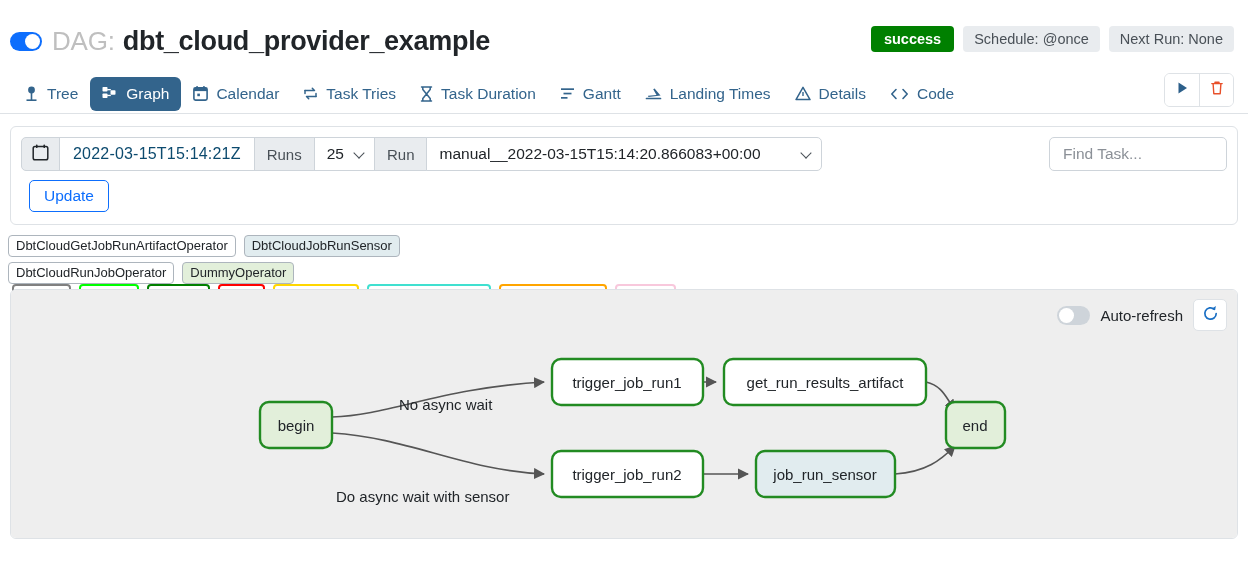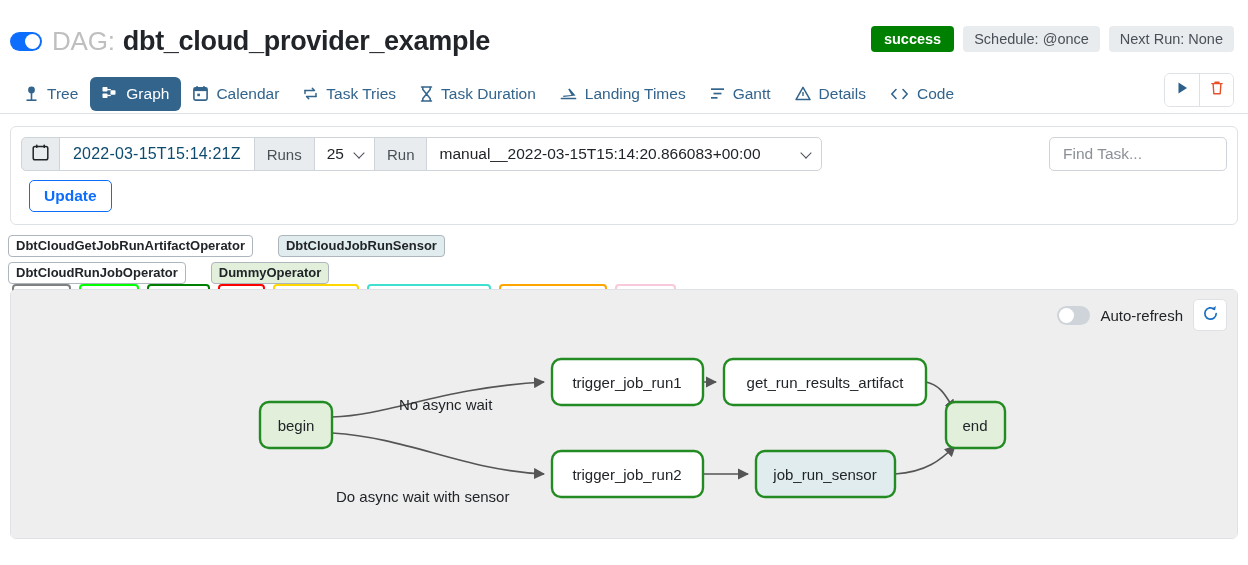--- a/index.html
+++ b/index.html
@@ -107,37 +107,37 @@
     width: 7px; height: 7px; margin-top: -5px;
     border-right: 1.8px solid #495057; border-bottom: 1.8px solid #495057;
     transform: rotate(45deg);
   }
   .sel.run-select { min-width: 396px; }
   .sel.layout-select { min-width: 160px; }
   .btn-outline-primary {
     background: #fff; color: #0d6efd; border: 1px solid #0d6efd !important;
     font-size: 15.5px; padding: 6px 14px; border-radius: 5px !important;
     margin-left: 8px !important; cursor: pointer; display: flex;
-    align-items: center; font-weight: 700;
+    align-items: center; font-weight: 400;
   }
   .find-task {
     margin-left: auto; border: 1px solid #ced4da; border-radius: 5px;
     background: #fff; color: #8b9097; font-size: 15.5px;
     padding: 7px 13px; min-width: 178px;
   }
 
   
   .legend {
     margin: 10px 8px 0 8px;
     display: flex; flex-wrap: wrap; align-items: flex-start;
     position: relative; height: 44px;
   }
   .legend-ops {
-    display: flex; flex-wrap: wrap; gap: 5px 25px;
-    width: 540px; align-content: flex-start; font-weight: bold;
+    display: flex; flex-wrap: wrap; gap: 5px 8px;
+    width: 540px; align-content: flex-start;
   }
   .legend-status {
     display: flex; flex-wrap: wrap; gap: 5px 8px;
     width: 700px; align-content: flex-start; padding-left: 4px;
   }
   .chip {
     font-size: 13px; padding: 2px 7px; border-radius: 4px;
     border: 1px solid #adb5bd; background: #fff; color: #212529;
     white-space: nowrap; line-height: 16px; cursor: pointer;
   }
@@ -248,37 +248,37 @@
       <span>
         <svg width="13" height="16" viewBox="0 0 13 16">
             <path d="M1.5 1h10M1.5 15h10M2.8 1.2v2.3L6.5 8l-3.7 4.5v2.3M10.2 1.2v2.3L6.5 8l3.7 4.5v2.3" fill="none" stroke="#33648c" stroke-width="1.5" stroke-linecap="round"></path>
           </svg>
       </span>
       <span>Task Duration</span>
     </div>
 
     <div class="tab">
       <span>
-        <svg width="17" height="15" viewBox="0 0 17 15">
-            <path d="M1.5 12.5h14" stroke="#33648c" stroke-width="1.7" stroke-linecap="round"></path>
-            <path d="M3 9.8 L11.5 9 L8.2 3.2 L9.6 2.4 L14.6 8.6 L15.6 9.4 L3.4 11.1 Z" fill="#33648c"></path>
-          </svg>
-      </span>
-      <span>Landing Times</span>
-    </div>
-
-    <div class="tab">
-      <span>
         <svg width="15" height="15" viewBox="0 0 15 15">
             <rect x="1" y="2.3" width="13" height="1.7" fill="#33648c"></rect>
             <rect x="3.5" y="6.7" width="8" height="1.7" fill="#33648c"></rect>
             <rect x="1" y="11" width="6.5" height="1.7" fill="#33648c"></rect>
           </svg>
       </span>
       <span>Gantt</span>
+    </div>
+
+    <div class="tab">
+      <span>
+        <svg width="17" height="15" viewBox="0 0 17 15">
+            <path d="M1.5 12.5h14" stroke="#33648c" stroke-width="1.7" stroke-linecap="round"></path>
+            <path d="M3 9.8 L11.5 9 L8.2 3.2 L9.6 2.4 L14.6 8.6 L15.6 9.4 L3.4 11.1 Z" fill="#33648c"></path>
+          </svg>
+      </span>
+      <span>Landing Times</span>
     </div>
 
     <div class="tab">
       <span>
         <svg width="16" height="15" viewBox="0 0 16 15">
             <path d="M8 1.4 L15 13.6 H1 Z" fill="none" stroke="#33648c" stroke-width="1.5" stroke-linejoin="round"></path>
             <rect x="7.3" y="6" width="1.4" height="4" fill="#33648c"></rect>
           </svg>
       </span>
       <span>Details</span>

